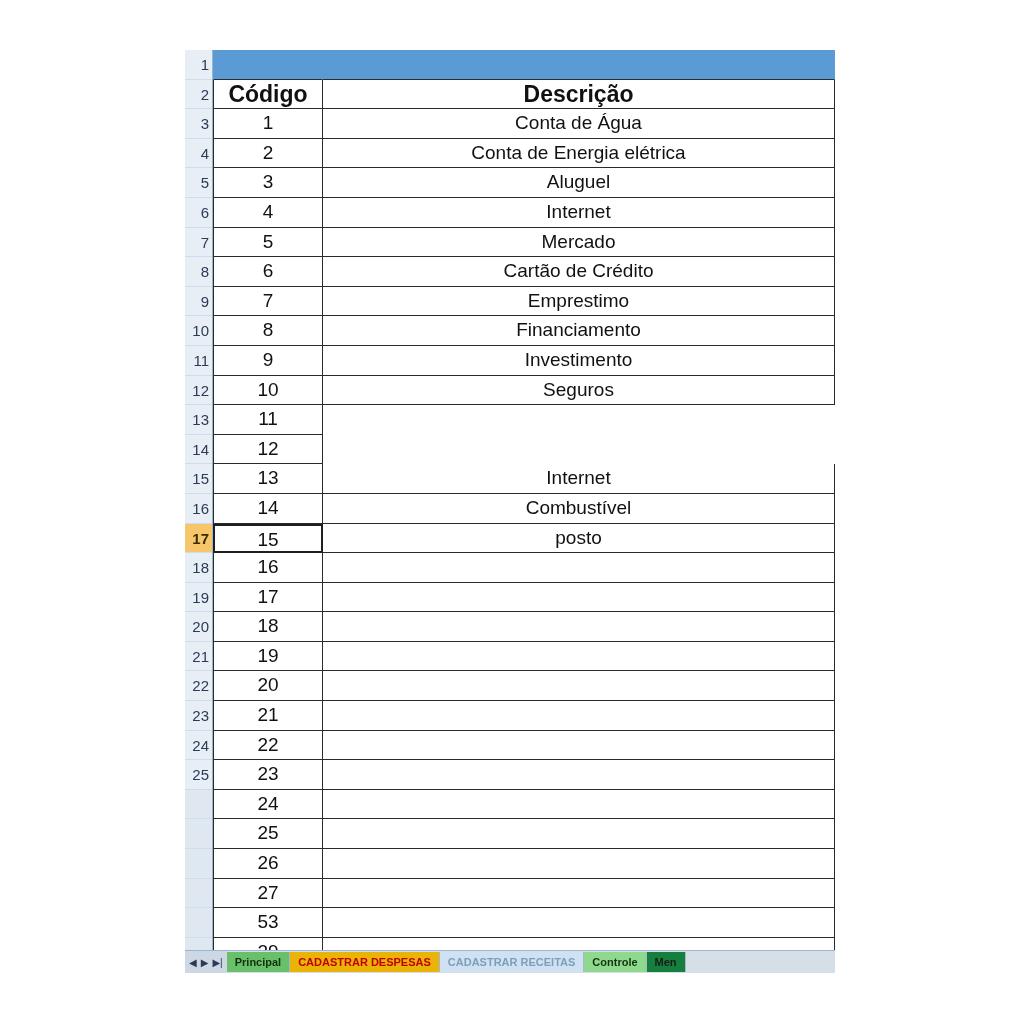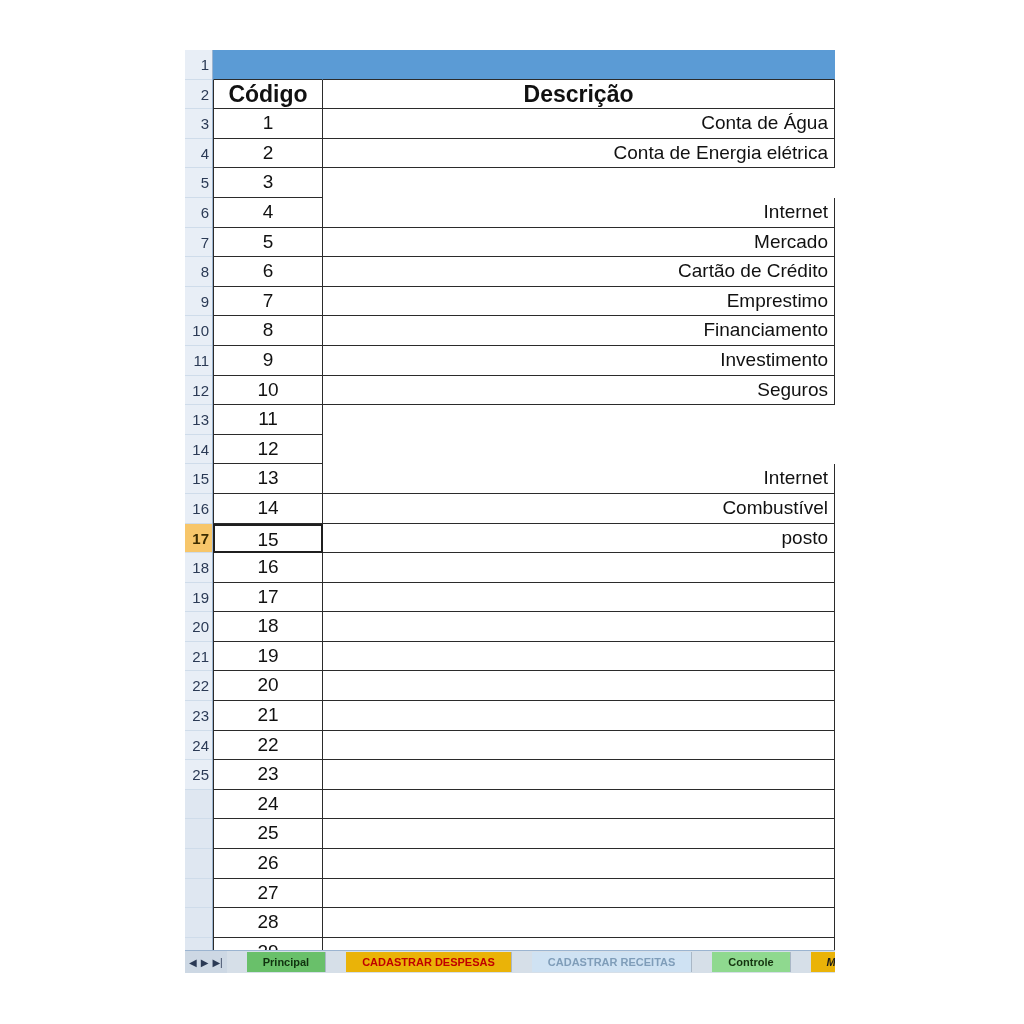--- a/index.html
+++ b/index.html
@@ -86,21 +86,21 @@
   }
   .cell.codigo {
     width: 110px;
     min-width: 110px;
     text-align: center;
     border-left: 1px solid #2b2b2b;
   }
   .cell.descricao {
     width: 512px;
     min-width: 512px;
-    text-align: right;
+    text-align: center;
   }
   
   .row.banner .cell {
     background: #5b9bd5;
     border-right: 1px solid #5b9bd5;
     border-bottom: 1px solid #2b2b2b;
     border-left-color: #5b9bd5;
   }
   
   .row.header .cell {
@@ -135,33 +135,32 @@
     color: #2b3a55;
     font-size: 10px;
     gap: 4px;
     height: 100%;
     background: #cdd8e4;
   }
   .navarrows span { cursor: default; }
   .tab {
     height: 20px;
     line-height: 20px;
-    padding: 0 16px;
+    padding: 0 8px;
     font-size: 11px;
     font-weight: bold;
     color: #1a1a1a;
     border-right: 1px solid #a9b7c6;
     white-space: nowrap;
-    margin-left: 20px;
   }
   .tab.green { background: #69c06a; color: #10320f; }
   .tab.active-red { background: #eab308; color: #c00000; }
   .tab.lightblue { background: #cfe2f3; color: #7f9db9; }
   .tab.green2 { background: #8fd98f; color: #14330f; }
-  .tab.plain { background: #eab308; color: #1a1a1a; font-style: italic; }
+  .tab.plain { background: #15803d; color: #1a1a1a; }
 </style>
 </head>
 <body>
 
 <div id="app">
 
   <div class="sheet">
 
     <div class="rowheaders" id="rowheaders">
         <div class="rowhdr">1</div>
@@ -209,20 +208,21 @@
         <div class="row">
           <div class="cell codigo">1</div>
           <div class="cell descricao">Conta de Água</div>
         </div>
         <div class="row">
           <div class="cell codigo">2</div>
           <div class="cell descricao">Conta de Energia elétrica</div>
         </div>
         <div class="row">
           <div class="cell codigo">3</div>
+          <div class="cell descricao">Aluguel</div>
         </div>
         <div class="row">
           <div class="cell codigo">4</div>
           <div class="cell descricao">Internet</div>
         </div>
         <div class="row">
           <div class="cell codigo">5</div>
           <div class="cell descricao">Mercado</div>
         </div>
         <div class="row">
@@ -305,21 +305,21 @@
         </div>
         <div class="row">
           <div class="cell codigo">26</div>
           <div class="cell descricao"></div>
         </div>
         <div class="row">
           <div class="cell codigo">27</div>
           <div class="cell descricao"></div>
         </div>
         <div class="row">
-          <div class="cell codigo">28</div>
+          <div class="cell codigo">53</div>
           <div class="cell descricao"></div>
         </div>
         <div class="row">
           <div class="cell codigo">29</div>
           <div class="cell descricao"></div>
         </div>
       </div>
 
   </div>
 

